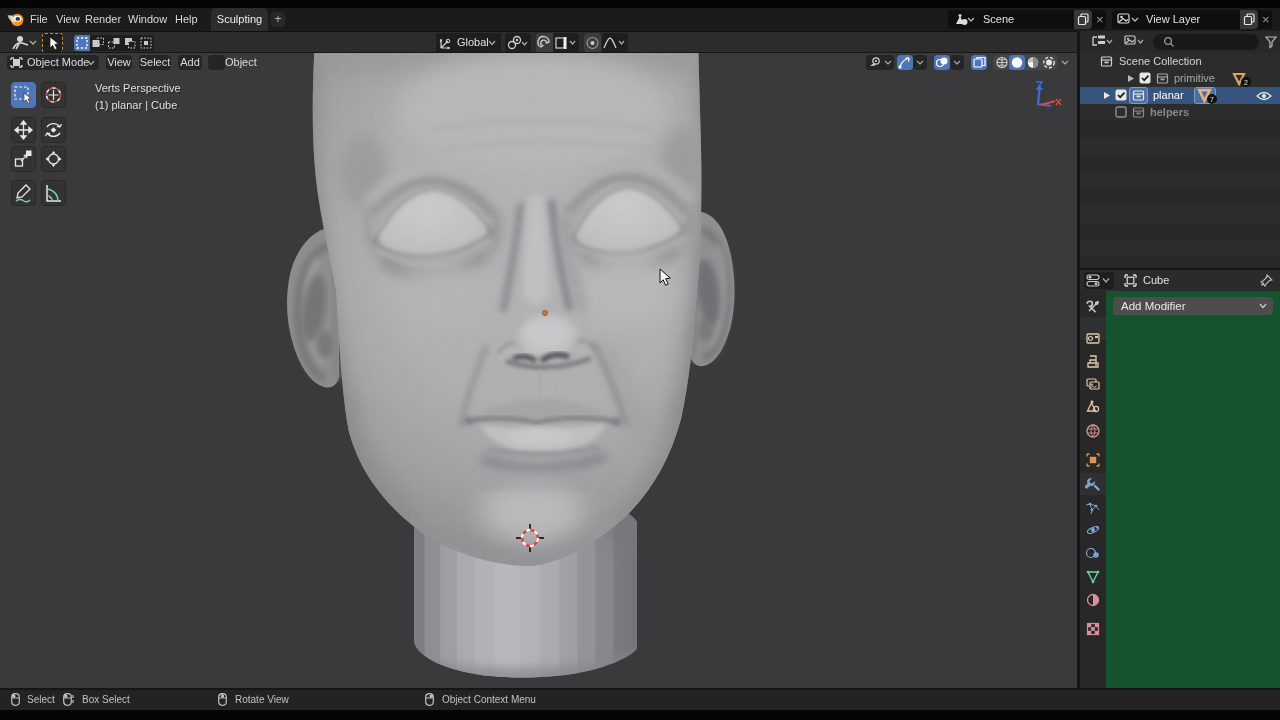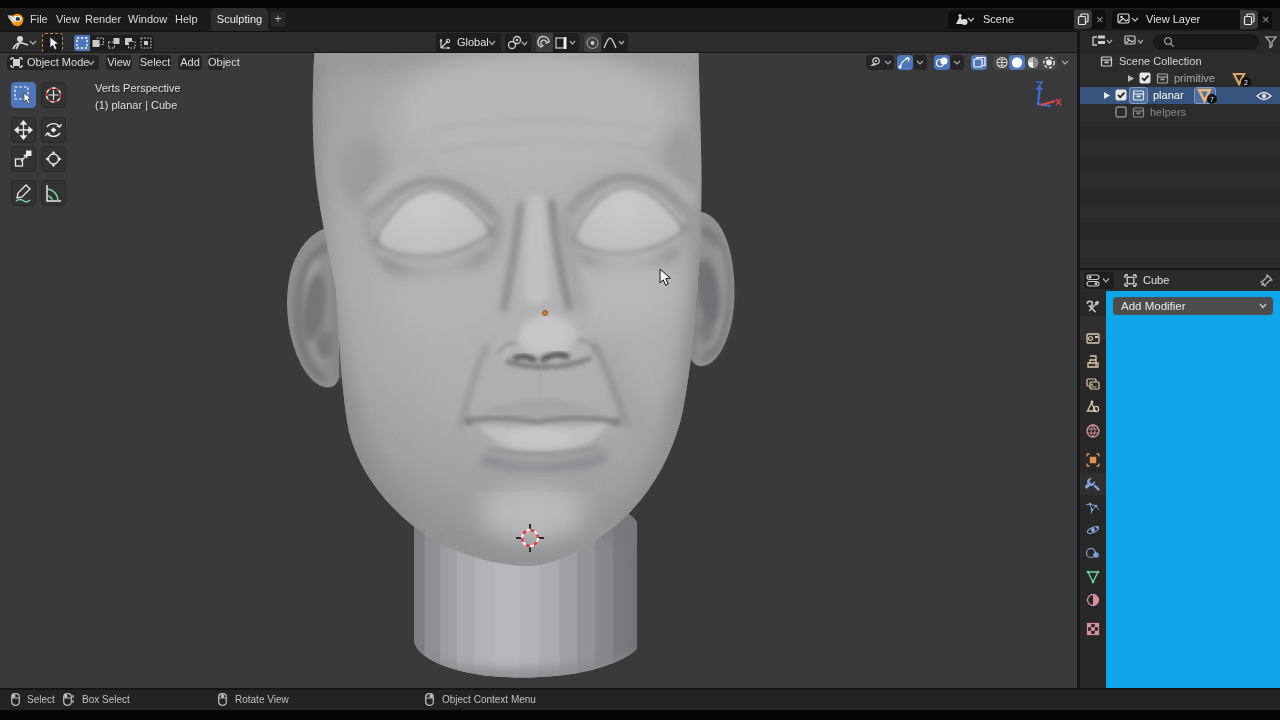--- a/index.html
+++ b/index.html
@@ -24,21 +24,21 @@
 .vbtn { position:absolute; background:#252527; border-radius:4px; color:#dcdcdc; font-size:12px; }
 .toolbtn { position:absolute; width:25px; height:26px; background:#333333; border-radius:4px; border:1px solid #282828; }
 .toolbtn.active { background:#4f76b8; border-color:#4f76b8; }
 
 
 #outliner-h { left:1080px; top:31px; width:200px; height:22px; background:#282828; }
 #outliner { left:1080px; top:53px; width:200px; height:215px; background:#2c2c2c; overflow:hidden; font-size:12px; }
 .orow { position:absolute; left:0; width:200px; height:17px; line-height:17px; color:#c5c5c5; font-size:11px; }
 
 
-#props { left:1080px; top:270px; width:200px; height:418px; background:#0ea5e9; }
+#props { left:1080px; top:270px; width:200px; height:418px; background:#14532d; }
 #props-tabs { position:absolute; left:0; top:21px; width:26px; height:397px; background:#282828; }
 #props-h { position:absolute; left:0; top:0; width:200px; height:21px; background:#2b2b2b; }
 
 
 #status { left:0; top:690px; width:1280px; height:20px; background:#232323; color:#c0c0c0; font-size:10px; }
 .stxt { position:absolute; top:0; height:20px; line-height:20px; }
 
 
 .vline { position:absolute; background:#161616; }
 </style>
@@ -409,21 +409,21 @@
         <path d="M1,1 h3 M9,1 h3 M1,10 h3 M9,10 h3 M1,1 v2 M1,8 v2 M12,1 v2 M12,8 v2" stroke="#d0d0d0" stroke-width="1.4" fill="none"></path>
       </svg>
       <span style="position:absolute;left:20px;top:1px;font-size:11px;color:#dddddd">Object Mode</span>
       <svg width="8" height="6" viewBox="0 0 8 6" style="position:absolute;right:4px;top:5px">
           <path d="M1,1 l3,3.5 l3,-3.5" stroke="#aaaaaa" stroke-width="1.2" fill="none"></path>
         </svg>
     </div>
     <div class="vbtn" style="left:106px;top:2px;width:26px;height:15px;text-align:center;line-height:15px;font-size:11px;">View</div>
     <div class="vbtn" style="left:139px;top:2px;width:32px;height:15px;text-align:center;line-height:15px;font-size:11px;">Select</div>
     <div class="vbtn" style="left:178px;top:2px;width:24px;height:15px;text-align:center;line-height:15px;font-size:11px;">Add</div>
-    <div class="vbtn" style="left:208px;top:2px;width:16px;height:15px;text-align:center;line-height:15px;font-size:11px;">Object</div>
+    <div class="vbtn" style="left:208px;top:2px;width:16px;height:15px;text-align:center;line-height:15px;font-size:11px;padding-left:17px;">Object</div>
 
     <div class="vbtn" style="left:866px;top:2px;width:28px;height:15px;">
       <svg width="28" height="15" viewBox="0 0 28 15">
         <circle cx="10" cy="6" r="3.2" fill="none" stroke="#d5d5d5" stroke-width="1.2"></circle>
         <circle cx="10" cy="6" r="1.1" fill="#d5d5d5"></circle>
         <path d="M4,11 l4,-3 l1.5,2.5 Z" fill="#d5d5d5"></path>
         <path d="M19,6 l3,3 l3,-3" stroke="#aaa" stroke-width="1.2" fill="none"></path>
       </svg>
     </div>
     <div class="vbtn" style="left:897px;top:2px;width:16px;height:15px;background:#4f76b8;">
@@ -596,21 +596,21 @@
       <svg width="10" height="10" viewBox="0 0 10 10" style="position:absolute;left:127px;top:7px">
           <circle cx="5" cy="5" r="5" fill="#101010"></circle>
           <text x="5" y="7.6" font-size="7" fill="#e8e8e8" text-anchor="middle" font-family="Liberation Sans">7</text>
         </svg>
       <svg width="16" height="10" viewBox="0 0 16 10" style="position:absolute;left:176px;top:4px">
           <path d="M1,5 Q8,-2 15,5 Q8,12 1,5 Z" fill="none" stroke="#e8e8e8" stroke-width="1.2"></path>
           <circle cx="8" cy="5" r="2" fill="#e8e8e8"></circle>
         </svg>
     </div>
 
-    <div class="orow" style="top:51px;">
+    <div class="orow" style="top:51px;font-weight:bold;">
       <svg width="12" height="12" viewBox="0 0 12 12" style="position:absolute;left:35px;top:2px">
           <rect x="1" y="1" width="10" height="10" rx="2" fill="none" stroke="#909090" stroke-width="1.4"></rect>
         </svg>
       <svg width="13" height="13" viewBox="0 0 13 13" style="position:absolute;left:52px;top:2px">
           <rect x="1.5" y="2" width="10" height="9" rx="1" fill="none" stroke="#8a8a8a" stroke-width="1.2"></rect>
           <path d="M1.5,5 h10" stroke="#8a8a8a" stroke-width="1.2"></path>
           <rect x="4.5" y="6.5" width="4" height="1.8" fill="#8a8a8a"></rect>
         </svg>
       <span style="position:absolute;left:70px;color:#888888">helpers</span>
     </div>

